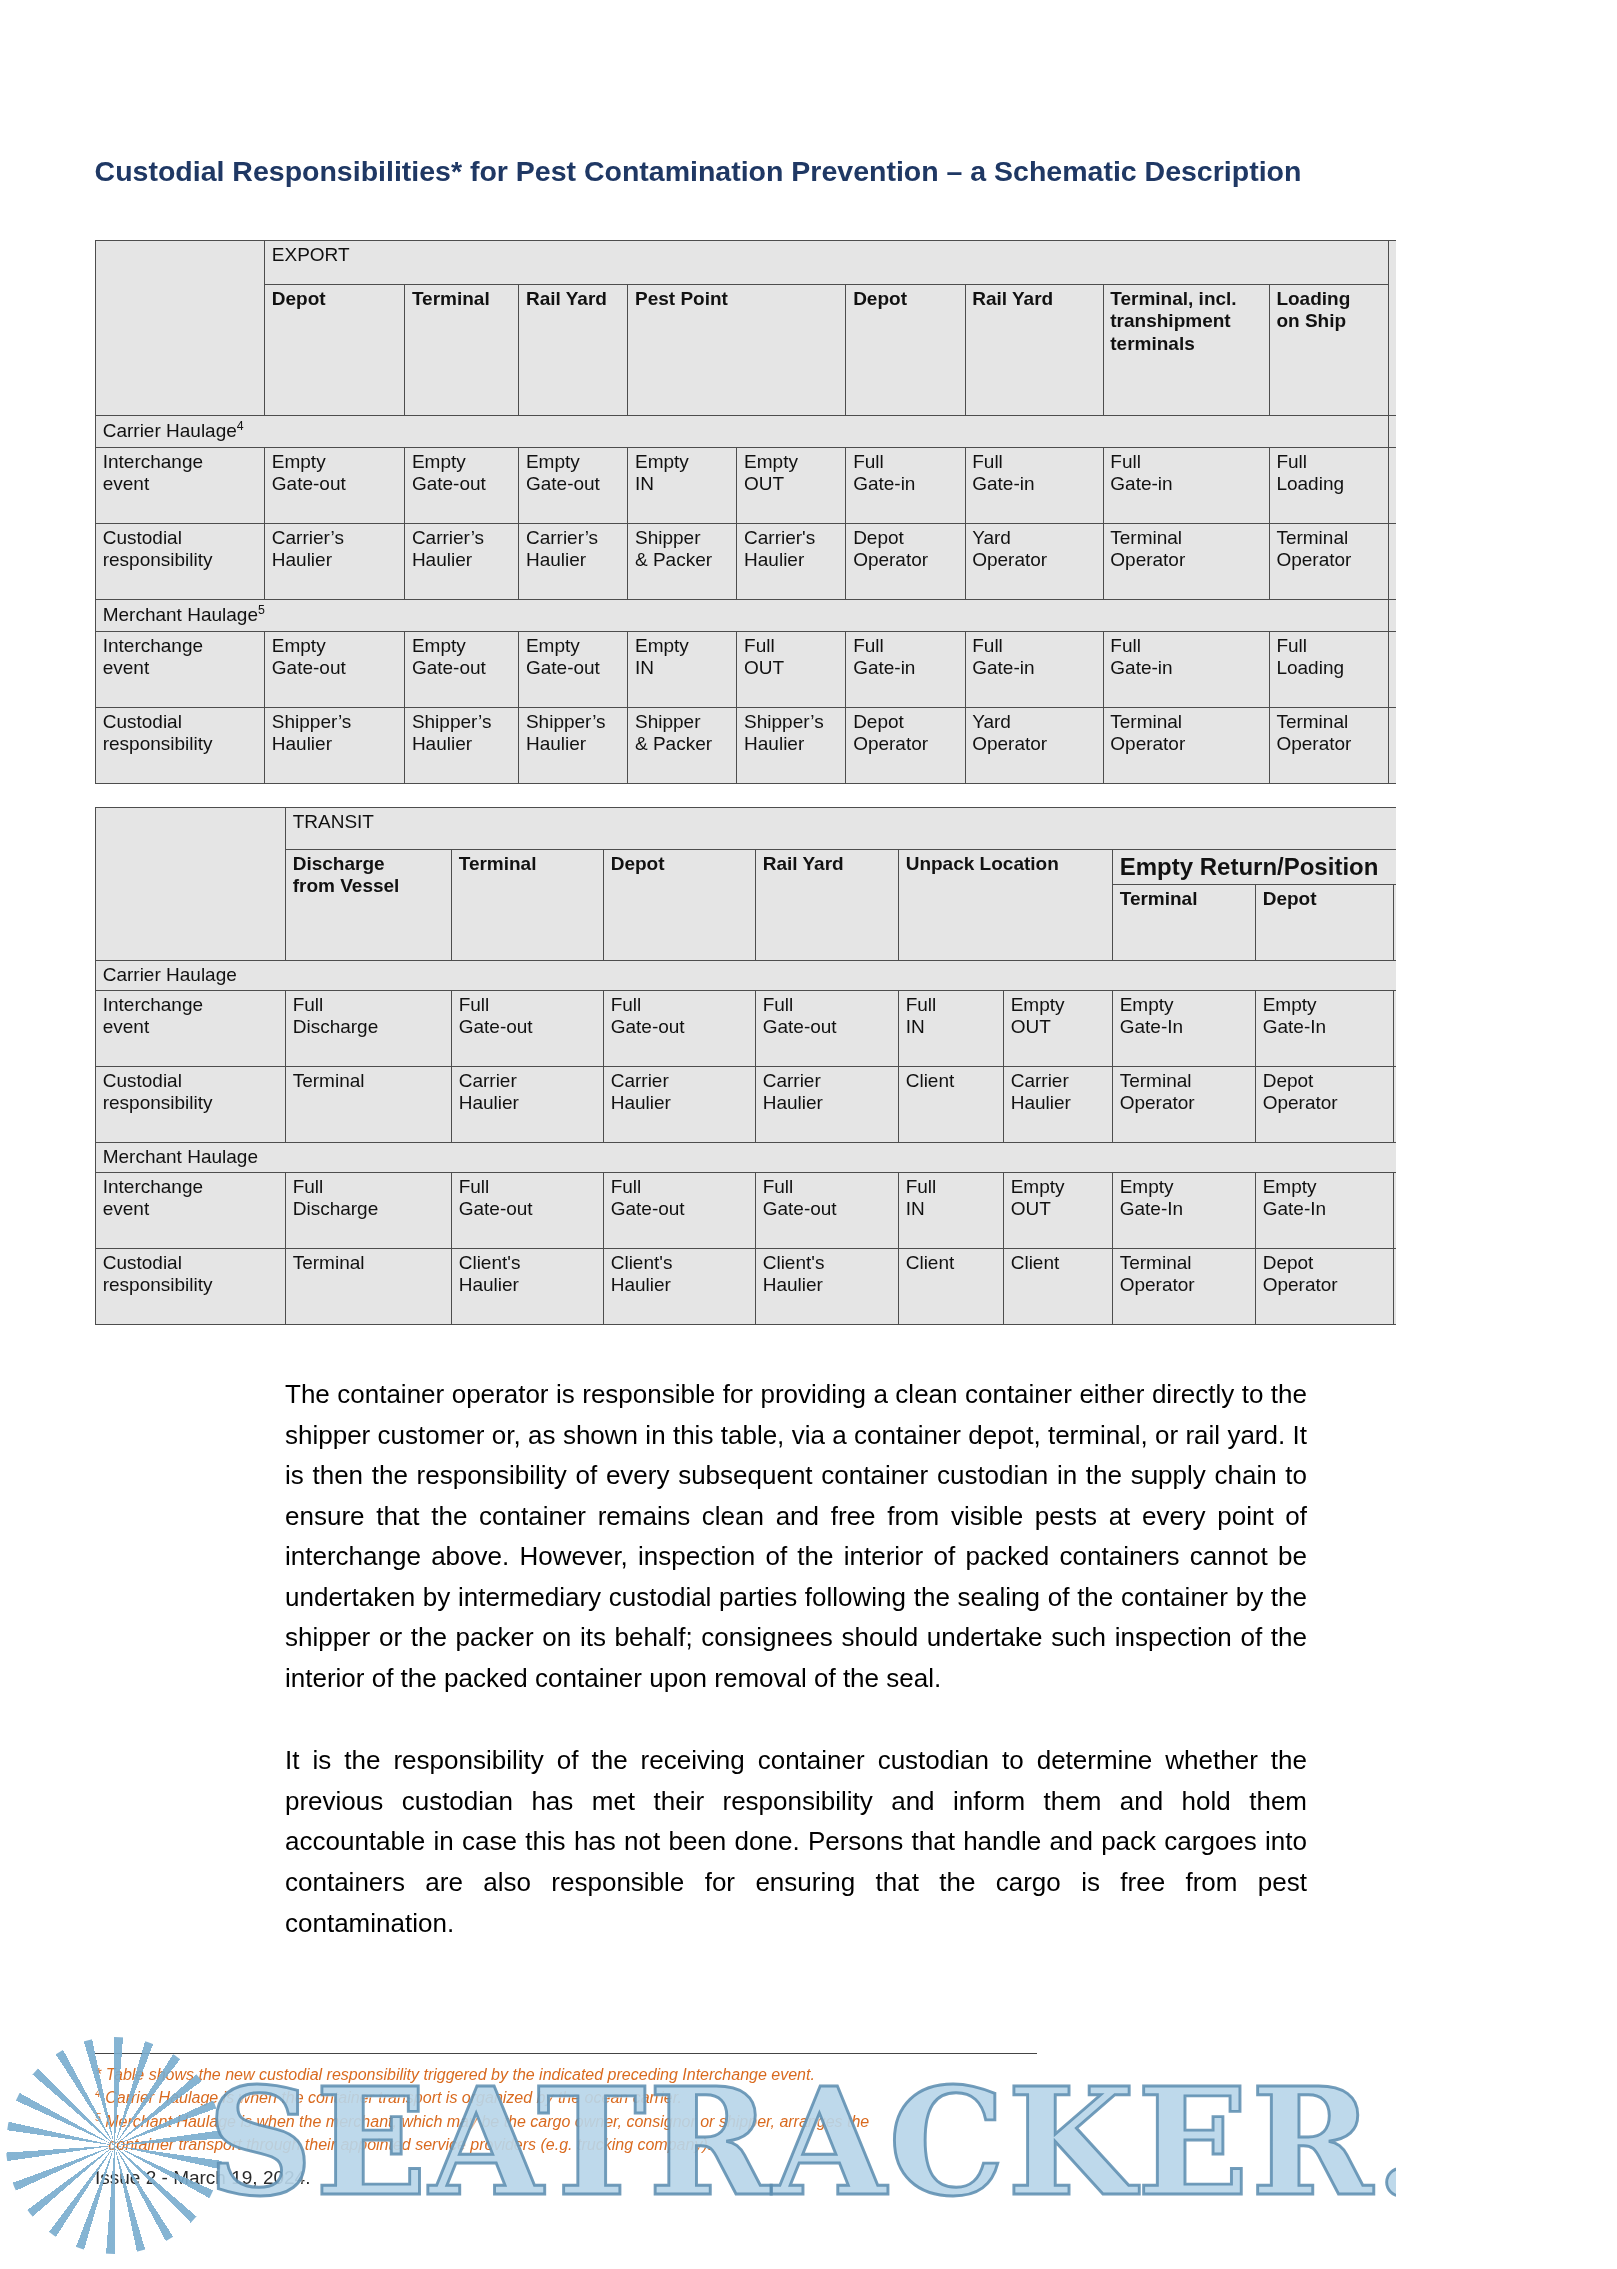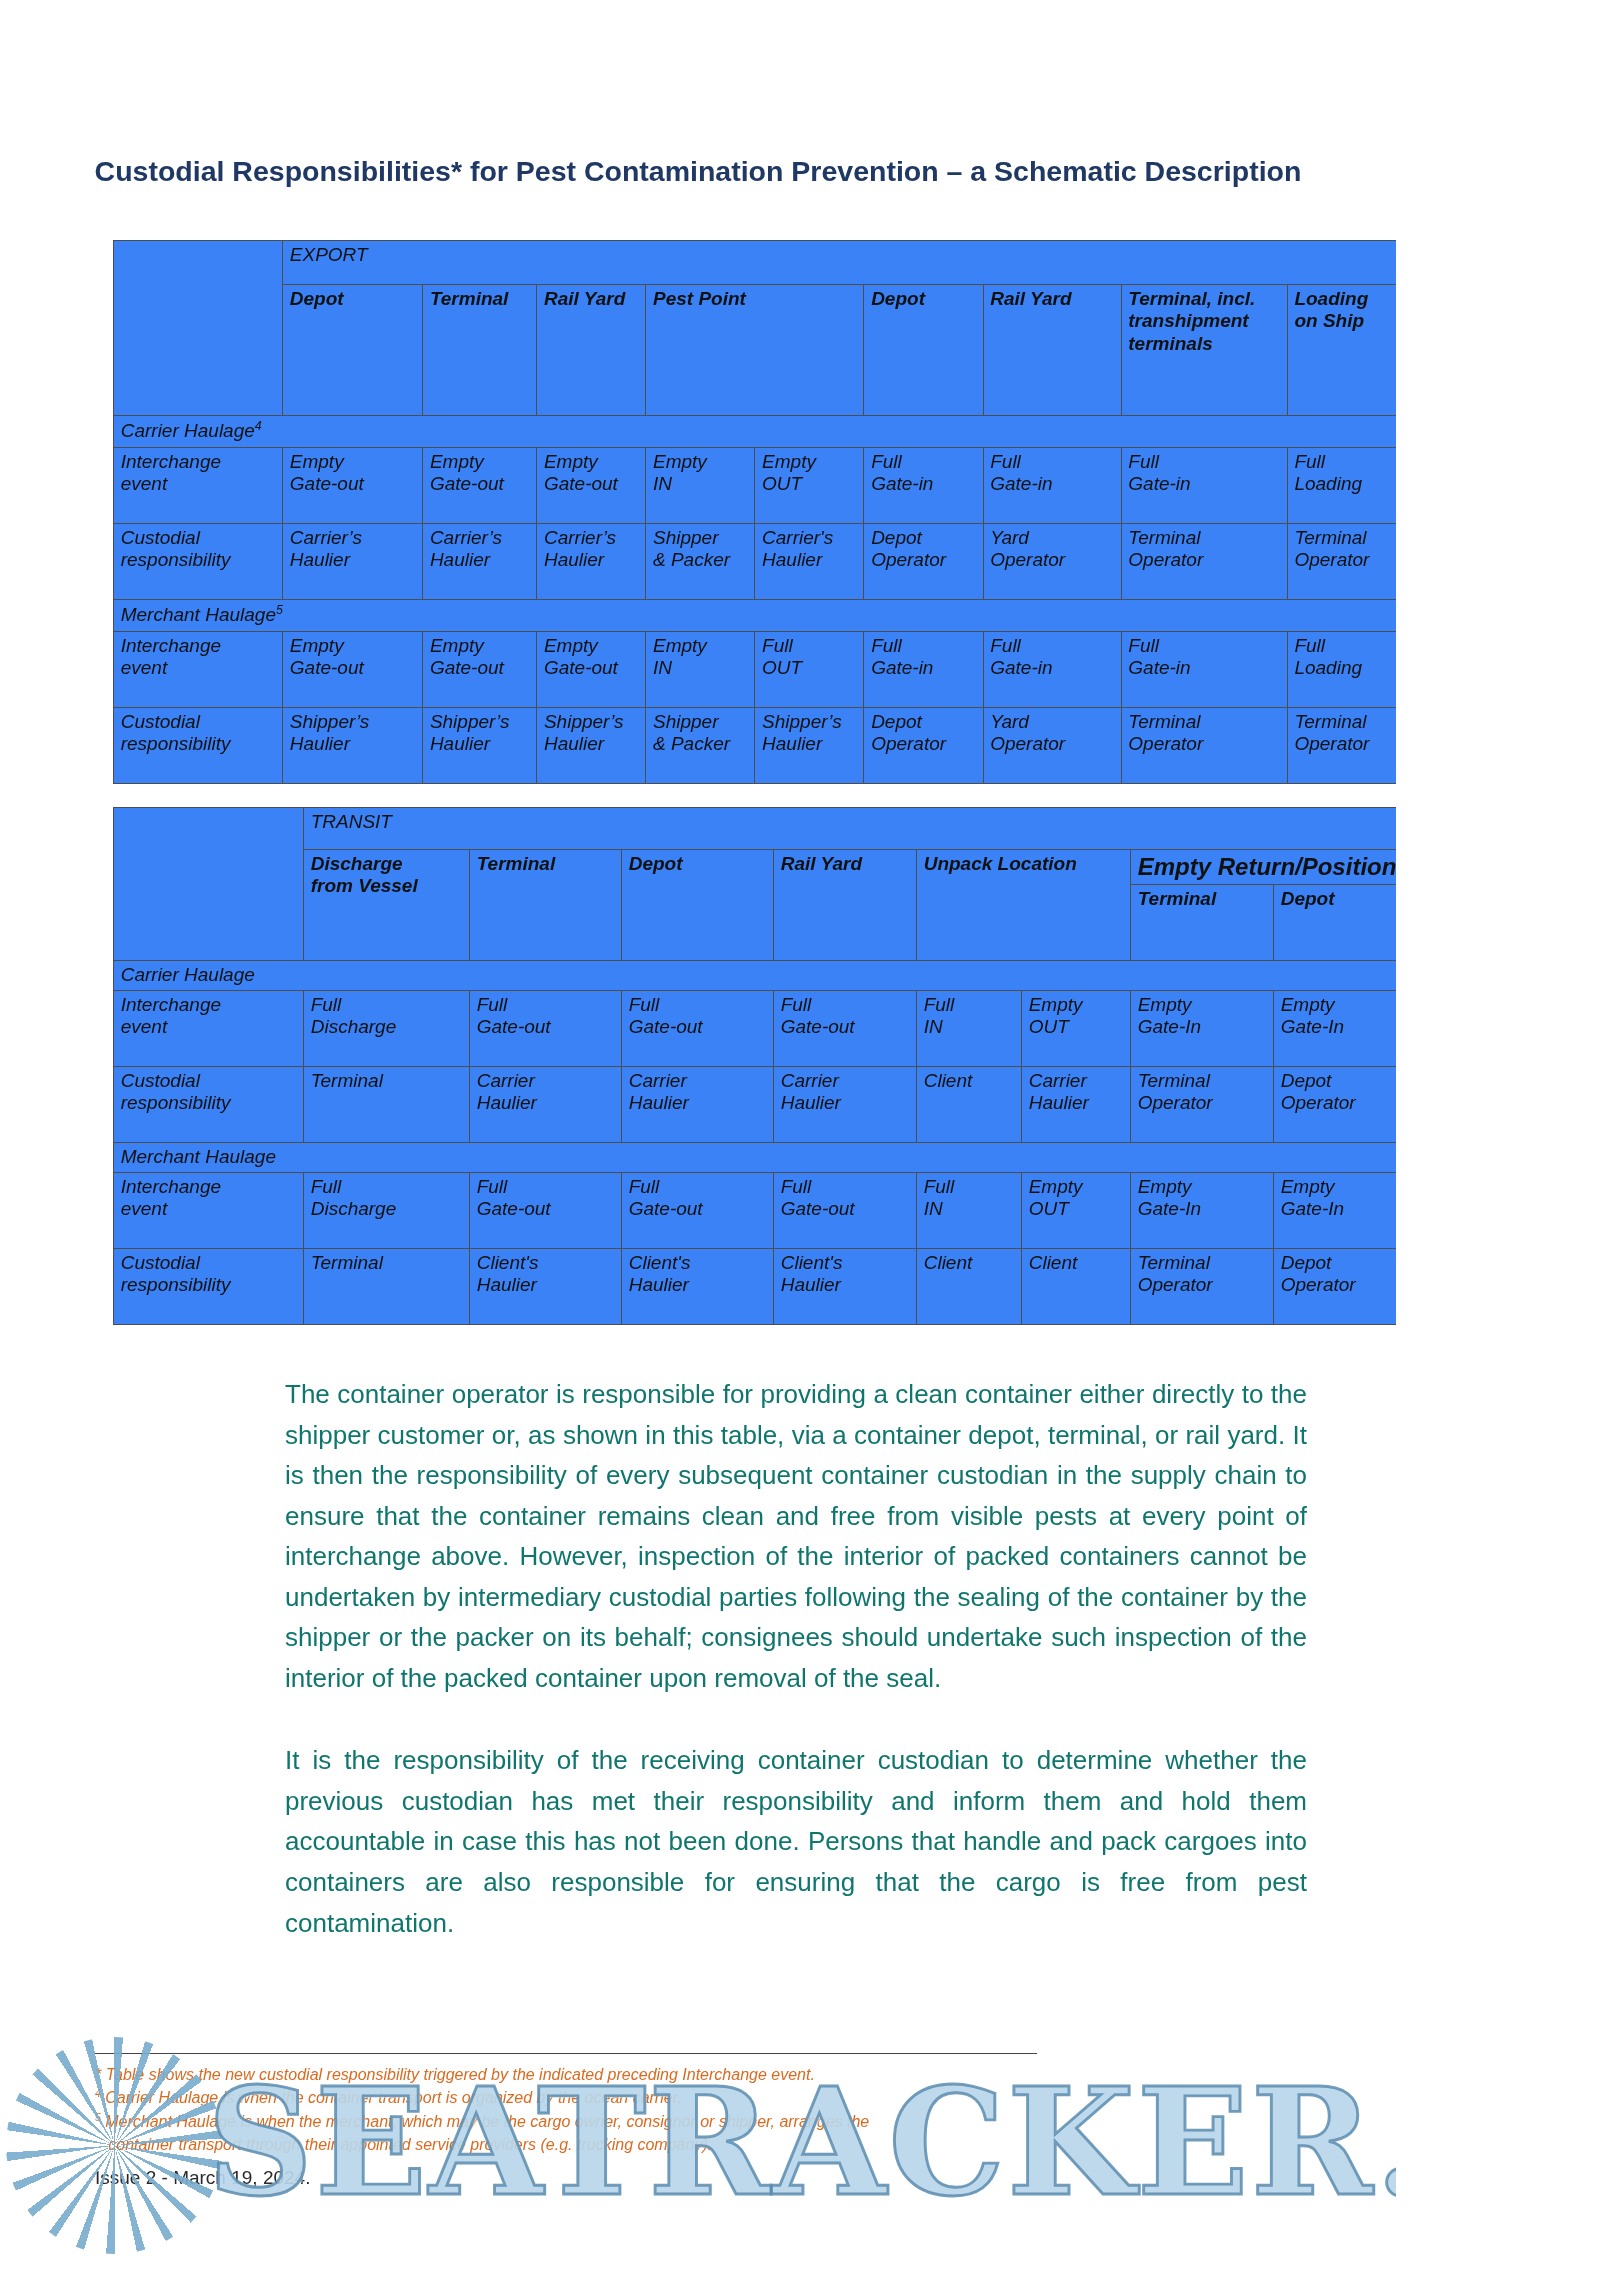--- a/index.html
+++ b/index.html
@@ -2,39 +2,39 @@
 <html style="font-size:15px"><head>
 <meta charset="utf-8">
 <style>
   html,body{margin:0;padding:0;background:#ffffff;}
   .page{position:relative;width:1396px;height:2269px;background:#ffffff;
         font-family:"Liberation Sans",sans-serif;color:#1a1a1a;overflow:hidden;}
 
   .doc-title{position:absolute;top:155px;left:0;width:100%;text-align:center;
              font-size:28.5px;font-weight:bold;color:#1F3864;}
 
-  table.grid{border-collapse:collapse;table-layout:fixed;position:absolute;left:113px;width:1427px;background:#3b82f6;font-style:italic;}
+  table.grid{border-collapse:collapse;table-layout:fixed;position:absolute;left:95px;width:1427px;background:#e5e5e5;}
   .grid td,.grid th{border:1.9px solid #4d4d4d;padding:2.9px 6.7px;font-size:19px;font-weight:normal;
                     text-align:left;vertical-align:top;white-space:pre-line;line-height:1.18;color:#111;}
   .grid th.hd{font-weight:bold;}
   .vmid{vertical-align:middle;}
   .tbl-title{font-weight:bold;text-align:center;font-size:21px;vertical-align:middle;}
   .section{font-weight:bold;text-align:center;vertical-align:middle;}
   .rowlab{font-weight:bold;}
   .in-transit-h{font-weight:bold;font-size:18px;vertical-align:top;}
   .center{text-align:center;}
   sup{font-size:0.65em;}
 
   #export-table{top:240px;}
   #import-table{top:807px;}
   tr.h46{height:44px;} tr.h138{height:131px;} tr.h34{height:32px;margin-left:26px;} tr.h80{height:76px;}
   tr.h44{height:42px;} tr.h32{height:30px;}
 
   .body-text{position:absolute;left:285px;top:1374px;width:1022px;font-size:26px;
-             line-height:1.56;text-align:justify;color:#0f766e;}
+             line-height:1.56;text-align:justify;color:#000000;}
   .body-text p{margin:0 0 42px 0;}
 
   .fn-rule{position:absolute;left:95px;top:2053px;width:942px;border-top:1.9px solid #444;}
   .footnotes{position:absolute;left:95px;top:2063px;width:837px;font-size:16px;font-style:italic;
              color:#D96A1F;line-height:1.45;}
   .fn{padding-left:13.3px;text-indent:-13.3px;}
 
   .footer-left{position:absolute;left:95px;top:2167px;font-size:19px;color:#2a2a2a;}
   .footer-right{position:absolute;left:1431px;top:2167px;font-size:19px;color:#0f172a;}
 

